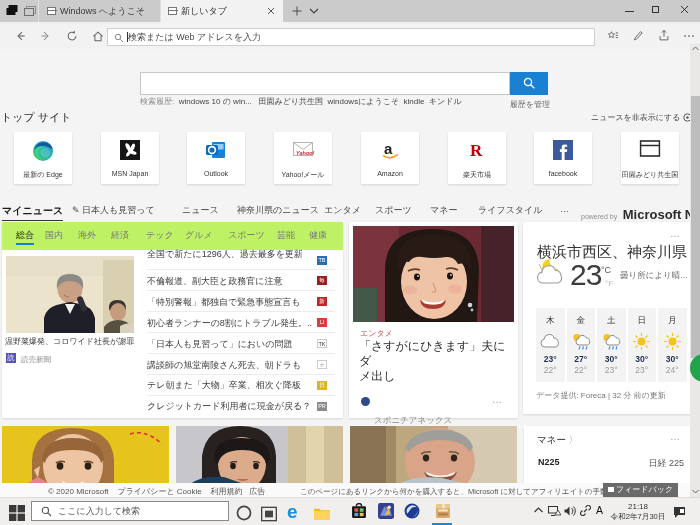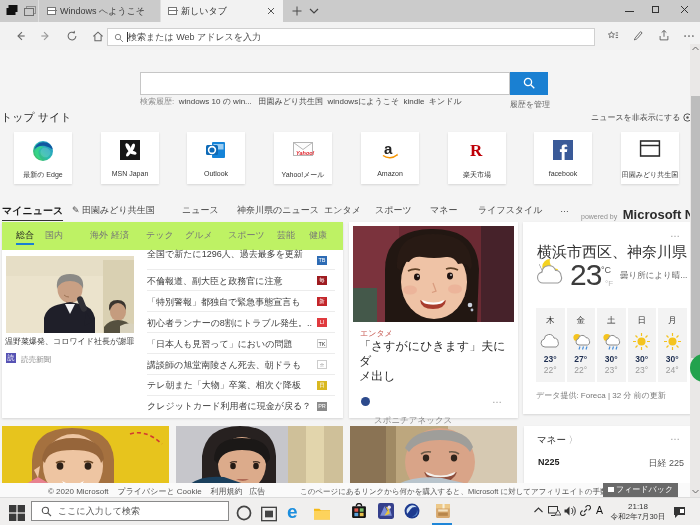--- a/index.html
+++ b/index.html
@@ -206,36 +206,36 @@
 <div class="tile" style="left:621px">
   <svg class="ic" width="21" height="18" viewBox="0 0 21 18">
       <rect x="1" y="1" width="19" height="15" fill="none" stroke="#2b2b2b" stroke-width="1.6"></rect>
       <path d="M1 5.5h19" stroke="#2b2b2b" stroke-width="1.6"></path>
     </svg>
   <div class="lbl">田園みどり共生国</div>
 </div>
 
 <div class="abs" id="newsnav">
   <span style="left:0;color:#1b1b1b;font-weight:bold;font-size:10px;border-bottom:1px solid #333;padding-bottom:2px">マイニュース</span>
-  <span style="left:70px">✎ 田園みどり共生国</span>
+  <span style="left:70px">✎ 日本人も見習って</span>
   <span style="left:180px">ニュース</span>
   <span style="left:235px">神奈川県のニュース</span>
   <span style="left:322px">エンタメ</span>
   <span style="left:373px">スポーツ</span>
   <span style="left:428px">マネー</span>
   <span style="left:476px">ライフスタイル</span>
   <span style="left:558px">…</span>
   <span style="left:579px;top:3px;color:#8f8f8f;font-size:7px">powered by <b style="color:#2b2b2b;font-size:13px">&nbsp;Microsoft News</b></span>
 </div>
 
 <div class="card" id="card-left">
   <div id="subtabs" style="position:absolute;left:0;top:0;width:341px;">
     <span style="left:14px;color:#222;border-bottom:2px solid #1a7fd4;padding-bottom:1px">総合</span>
     <span style="left:43px">国内</span>
-      <span style="left:88px">海外</span>
+      <span style="left:76px">海外</span>
       <span style="left:109px">経済</span>
     <span style="left:144px">テック</span>
       <span style="left:183px">グルメ</span>
       <span style="left:226px">スポーツ</span>
     <span style="left:275px">芸能</span>
       <span style="left:307px">健康</span>
   </div>
 
   <svg style="position:absolute;left:4px;top:34px" width="128" height="77" viewBox="0 0 128 77">
     <rect width="128" height="77" fill="#ebe3cc"></rect>

